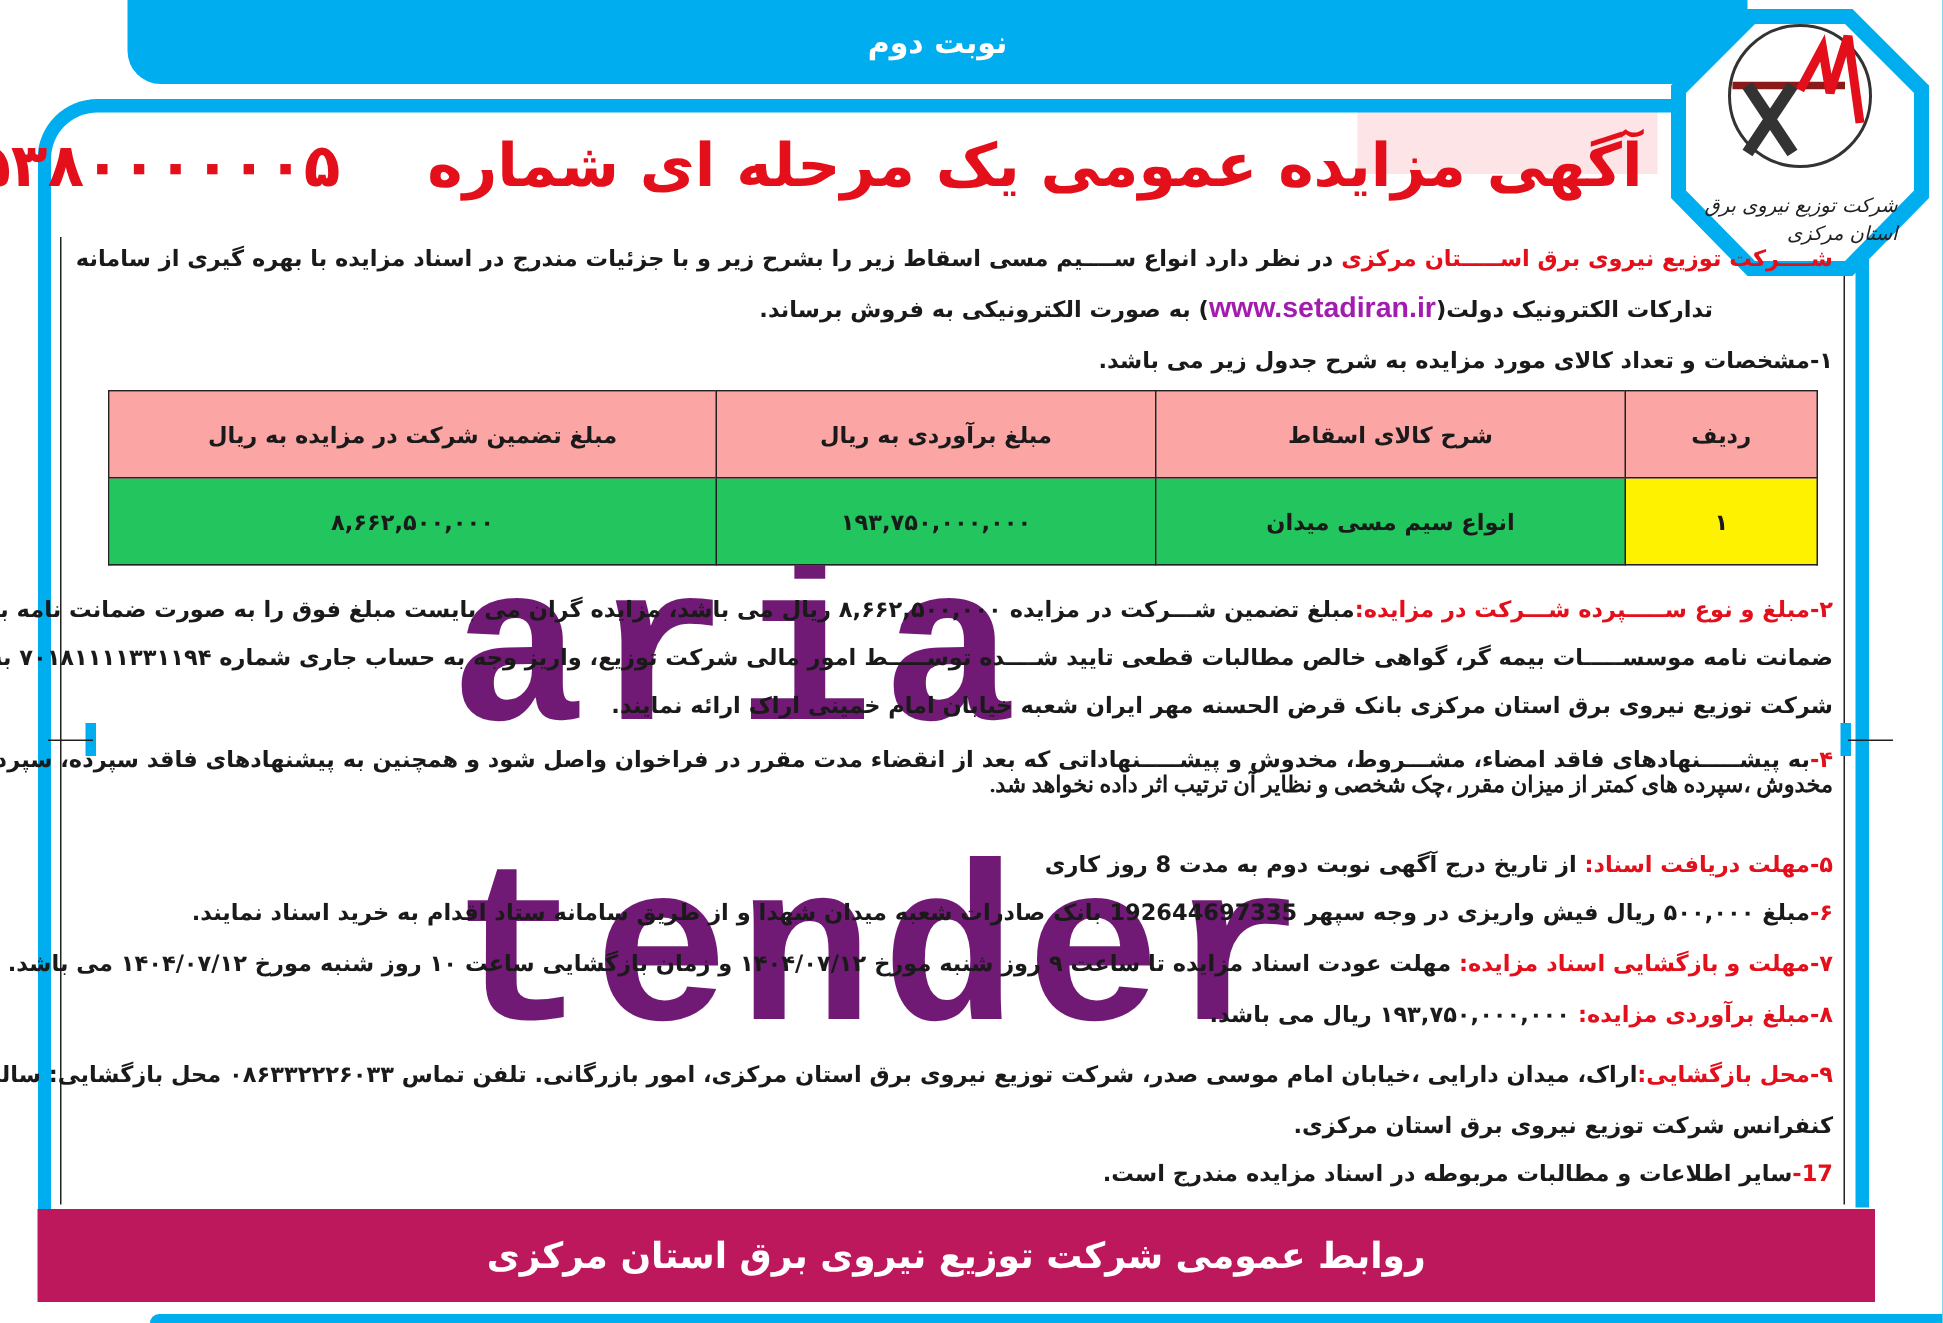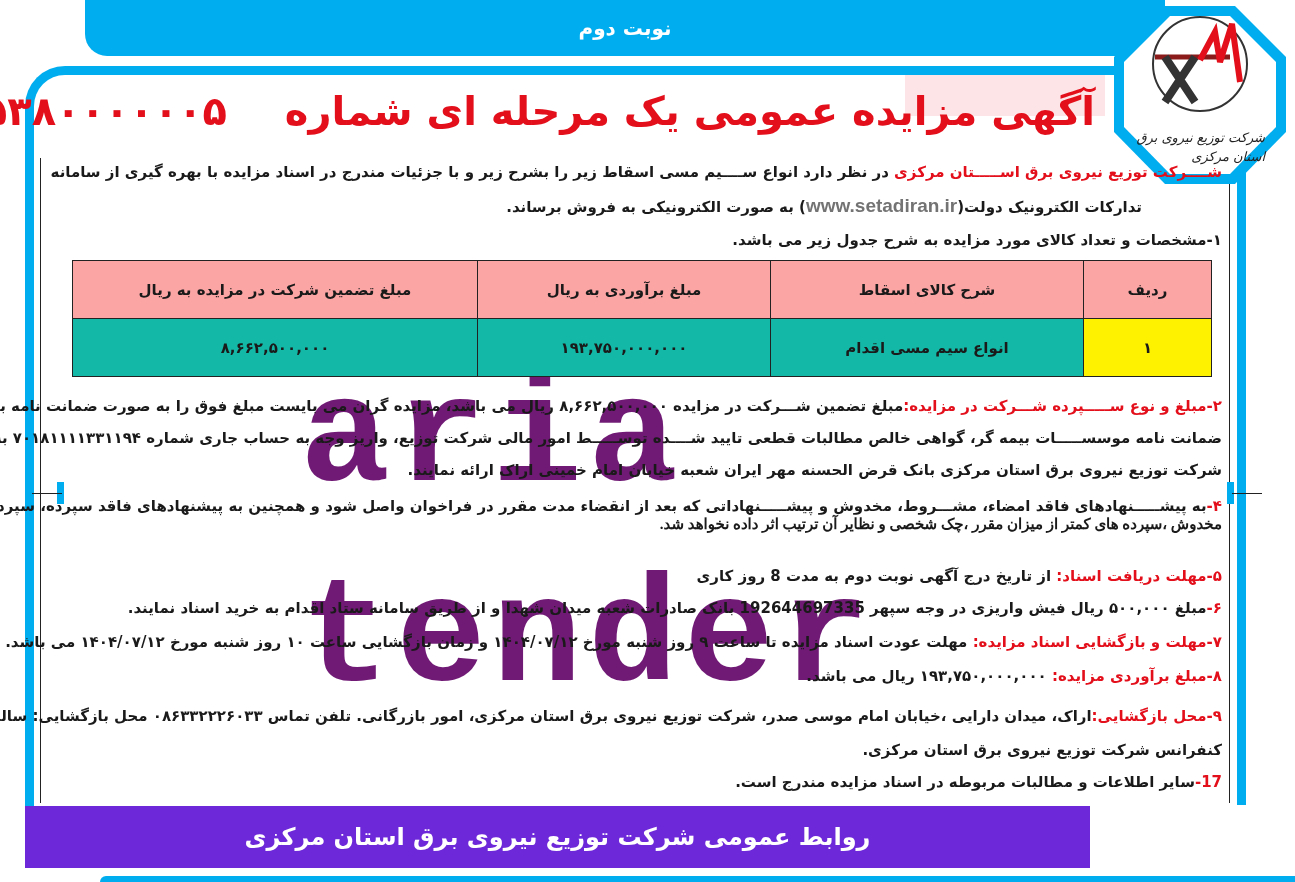--- a/index.html
+++ b/index.html
@@ -41,36 +41,36 @@
   }
   .logo-caption {
     position:absolute; left:1135px; top:128px; width:130px; 
     font-family:"DejaVu Serif", serif; font-style:italic; font-size:13px; line-height:19px; direction:rtl; color:#222;
   }
   .body-text {
     position:absolute; left:72px; width:1150px; direction:rtl; text-align:right;
     font-size:15px; font-weight:bold; line-height:32px; white-space:nowrap;
   }
   .red { color:#e3101c; }
-  .blue { color:#737373; font-family:"Liberation Sans", sans-serif; font-size:19px; }
+  .blue { color:#a21caf; font-family:"Liberation Sans", sans-serif; font-size:19px; }
   table.specs {
     position:absolute; left:72px; top:260px; width:1140px; border-collapse:collapse; direction:rtl;
     font-size:15px; font-weight:bold;
   }
   table.specs th, table.specs td { border:1.5px solid #222; text-align:center; }
   table.specs th { background:#fca5a5; height:55px; }
-  table.specs td { height:55px; background:#14b8a6; }
+  table.specs td { height:55px; background:#22c55e; }
   table.specs td.rownum { background:#fff200; }
   .watermark {
     position:absolute; left:300px; top:340px; width:700px; height:200px;
     color:#701a75; font-size:150px; font-weight:bold; font-family:Liberation Mono, monospace;
     letter-spacing:6px; z-index:-1; line-height:200px;
   }
   .footer-banner {
-    position:absolute; left:25px; top:806px; width:1065px; height:62px; background:#6d28d9;
+    position:absolute; left:25px; top:806px; width:1225px; height:62px; background:#be185d;
     display:flex; align-items:center; justify-content:center;
   }
   .footer-title { color:#fff; font-weight:bold; font-size:24px; direction:rtl; }
   .bottom-strip {
     position:absolute; left:100px; top:876px; width:1195px; height:6px; background:#00aeef; border-radius:6px 0 0 0;
   }
 </style>
 </head>
 <body>
 
@@ -122,21 +122,21 @@
     <tr>
       <th style="width:125px;">ردیف</th>
       <th style="width:310px;">شرح کالای اسقاط</th>
       <th style="width:290px;">مبلغ برآوردی به ریال</th>
       <th>مبلغ تضمین شرکت در مزایده به ریال</th>
     </tr>
   </thead>
   <tbody>
     <tr>
       <td class="rownum">۱</td>
-      <td>انواع سیم مسی اقدام</td>
+      <td>انواع سیم مسی میدان</td>
       <td>۱۹۳,۷۵۰,۰۰۰,۰۰۰</td>
       <td>۸,۶۶۲,۵۰۰,۰۰۰</td>
     </tr>
   </tbody>
 </table>
 
 <div class="body-text" style="top:390px;">
   <span class="red">۲-مبلغ و نوع ســـــپرده شـــرکت در مزایده:</span><span>مبلغ تضمین شـــرکت در مزایده ۸,۶۶۲,۵۰۰,۰۰۰ ریال می باشد، مزایده گران می بایست مبلغ فوق را به صورت ضمانت نامه بانکی،</span>
 </div>
 <div class="body-text" style="top:422px;">ضمانت نامه موسســـــات بیمه گر، گواهی خالص مطالبات قطعی تایید شــــده توســـــط امور مالی شرکت توزیع، واریز وجه به حساب جاری شماره        ۰۱۸۱۱۱۱۳۳۱۱۹۴‏۷ به نام</div>

